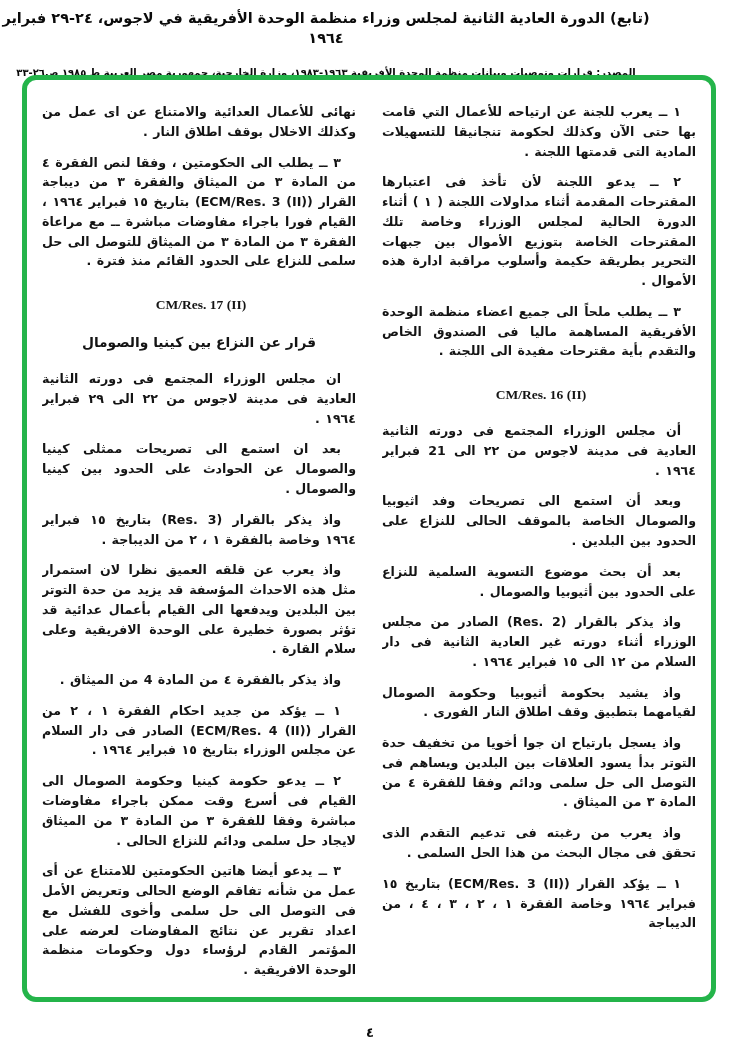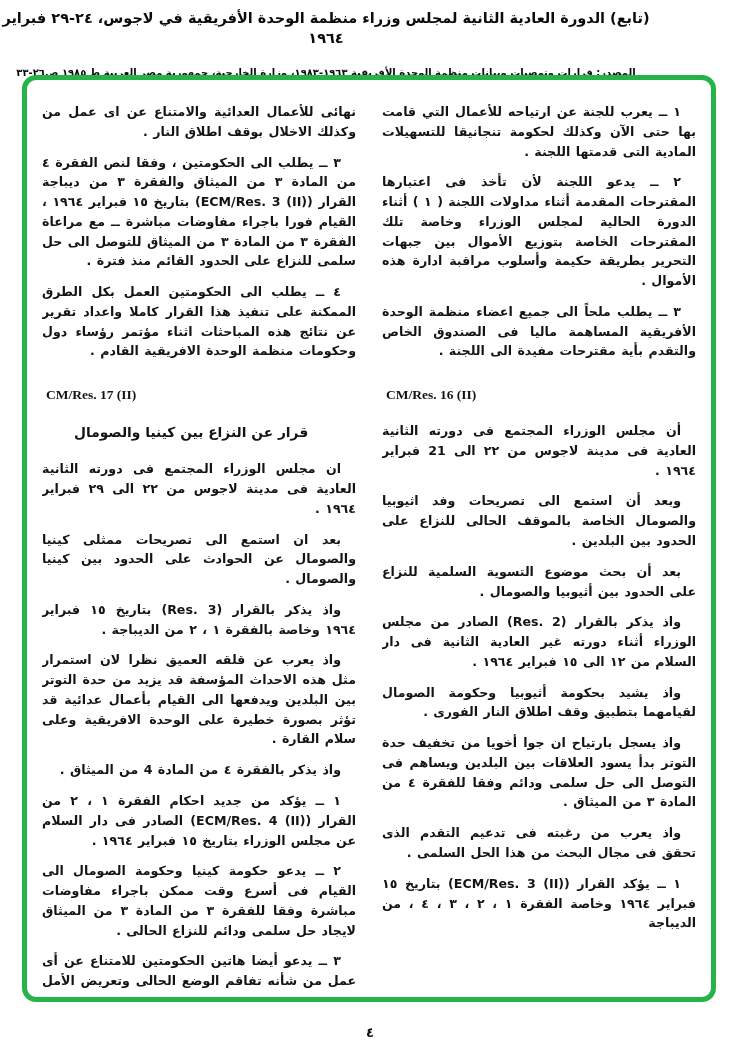--- a/index.html
+++ b/index.html
@@ -43,30 +43,30 @@
     text-indent:15px;
     font-size:12.6px;
     font-weight:bold;
     line-height:1.57;
     margin-bottom:11px;
     word-spacing:1px;
   }
   .p.cont { text-indent:0; }
   .ref {
     direction:ltr;
-    text-align:left;
+    text-align:center;
     font-family:"Liberation Serif", serif;
     font-weight:bold;
     font-size:13.5px;
     margin:26px 0 18px 0;
     padding-left:4px;
   }
   .heading {
     direction:rtl;
-    text-align:left;
+    text-align:center;
     font-size:13.8px;
     font-weight:bold;
     line-height:1.6;
     margin:0 auto 16px auto;
     max-width:250px;
   }
   .page-number {
     position:absolute; left:0; bottom:8px; width:740px;
     text-align:center; font-size:13px; font-weight:bold; color:#0a0a0a;
   }
@@ -94,21 +94,20 @@
       <div class="p">واذ يشيد بحكومة أثيوبيا وحكومة الصومال لقيامهما بتطبيق وقف اطلاق النار الفورى .</div>
       <div class="p">واذ يسجل بارتياح ان جوا أخويا من تخفيف حدة التوتر بدأ يسود العلاقات بين البلدين ويساهم فى التوصل الى حل سلمى ودائم وفقا للفقرة ٤ من المادة ٣ من الميثاق .</div>
       <div class="p">واذ يعرب من رغبته فى تدعيم التقدم الذى تحقق فى مجال البحث من هذا الحل السلمى .</div>
       <div class="p">١ ــ يؤكد القرار (ECM/Res. 3 (II)) بتاريخ ١٥ فبراير ١٩٦٤ وخاصة الفقرة ١ ، ٢ ، ٣ ، ٤ ، من الديباجة</div>
 
     </div>
 
     <div class="col">
       <div class="p cont">نهائى للأعمال العدائية والامتناع عن اى عمل من وكذلك الاخلال بوقف اطلاق النار .</div>
       <div class="p">٣ ــ يطلب الى الحكومتين ، وفقا لنص الفقرة ٤ من المادة ٣ من الميثاق والفقرة ٣ من ديباجة القرار (ECM/Res. 3 (II)) بتاريخ ١٥ فبراير ١٩٦٤ ، القيام فورا باجراء مفاوضات مباشرة ــ مع مراعاة الفقرة ٣ من المادة ٣ من الميثاق للتوصل الى حل سلمى للنزاع على الحدود القائم منذ فترة .</div>
-      <div class="p">٤ ــ يطلب الى الحكومتين العمل بكل الطرق الممكنة على تنفيذ هذا القرار كاملا واعداد تقرير عن نتائج هذه المباحثات اثناء مؤتمر رؤساء دول وحكومات منظمة الوحدة الافريقية القادم .</div>
       <div class="ref">CM/Res. 17 (II)</div>
       <div class="heading">قرار عن النزاع بين كينيا والصومال</div>
       <div class="p">ان مجلس الوزراء المجتمع فى دورته الثانية العادية فى مدينة لاجوس من ٢٢ الى ٢٩ فبراير ١٩٦٤ .</div>
       <div class="p">بعد ان استمع الى تصريحات ممثلى كينيا والصومال عن الحوادث على الحدود بين كينيا والصومال .</div>
       <div class="p">واذ يذكر بالقرار (Res. 3) بتاريخ ١٥ فبراير ١٩٦٤ وخاصة بالفقرة ١ ، ٢ من الديباجة .</div>
       <div class="p">واذ يعرب عن قلقه العميق نظرا لان استمرار مثل هذه الاحداث المؤسفة قد يزيد من حدة التوتر بين البلدين ويدفعها الى القيام بأعمال عدائية قد تؤثر بصورة خطيرة على الوحدة الافريقية وعلى سلام القارة .</div>
       <div class="p">واذ يذكر بالفقرة ٤ من المادة 4 من الميثاق .</div>
       <div class="p">١ ــ يؤكد من جديد احكام الفقرة ١ ، ٢ من القرار (ECM/Res. 4 (II)) الصادر فى دار السلام عن مجلس الوزراء بتاريخ ١٥ فبراير ١٩٦٤ .</div>
       <div class="p">٢ ــ يدعو حكومة كينيا وحكومة الصومال الى القيام فى أسرع وقت ممكن باجراء مفاوضات مباشرة وفقا للفقرة ٣ من المادة ٣ من الميثاق لايجاد حل سلمى ودائم للنزاع الحالى .</div>
       <div class="p">٣ ــ يدعو أيضا هاتين الحكومتين للامتناع عن أى عمل من شأنه تفاقم الوضع الحالى وتعريض الأمل فى التوصل الى حل سلمى وأخوى للفشل مع اعداد تقرير عن نتائج المفاوضات لعرضه على المؤتمر القادم لرؤساء دول وحكومات منظمة الوحدة الافريقية .</div>

